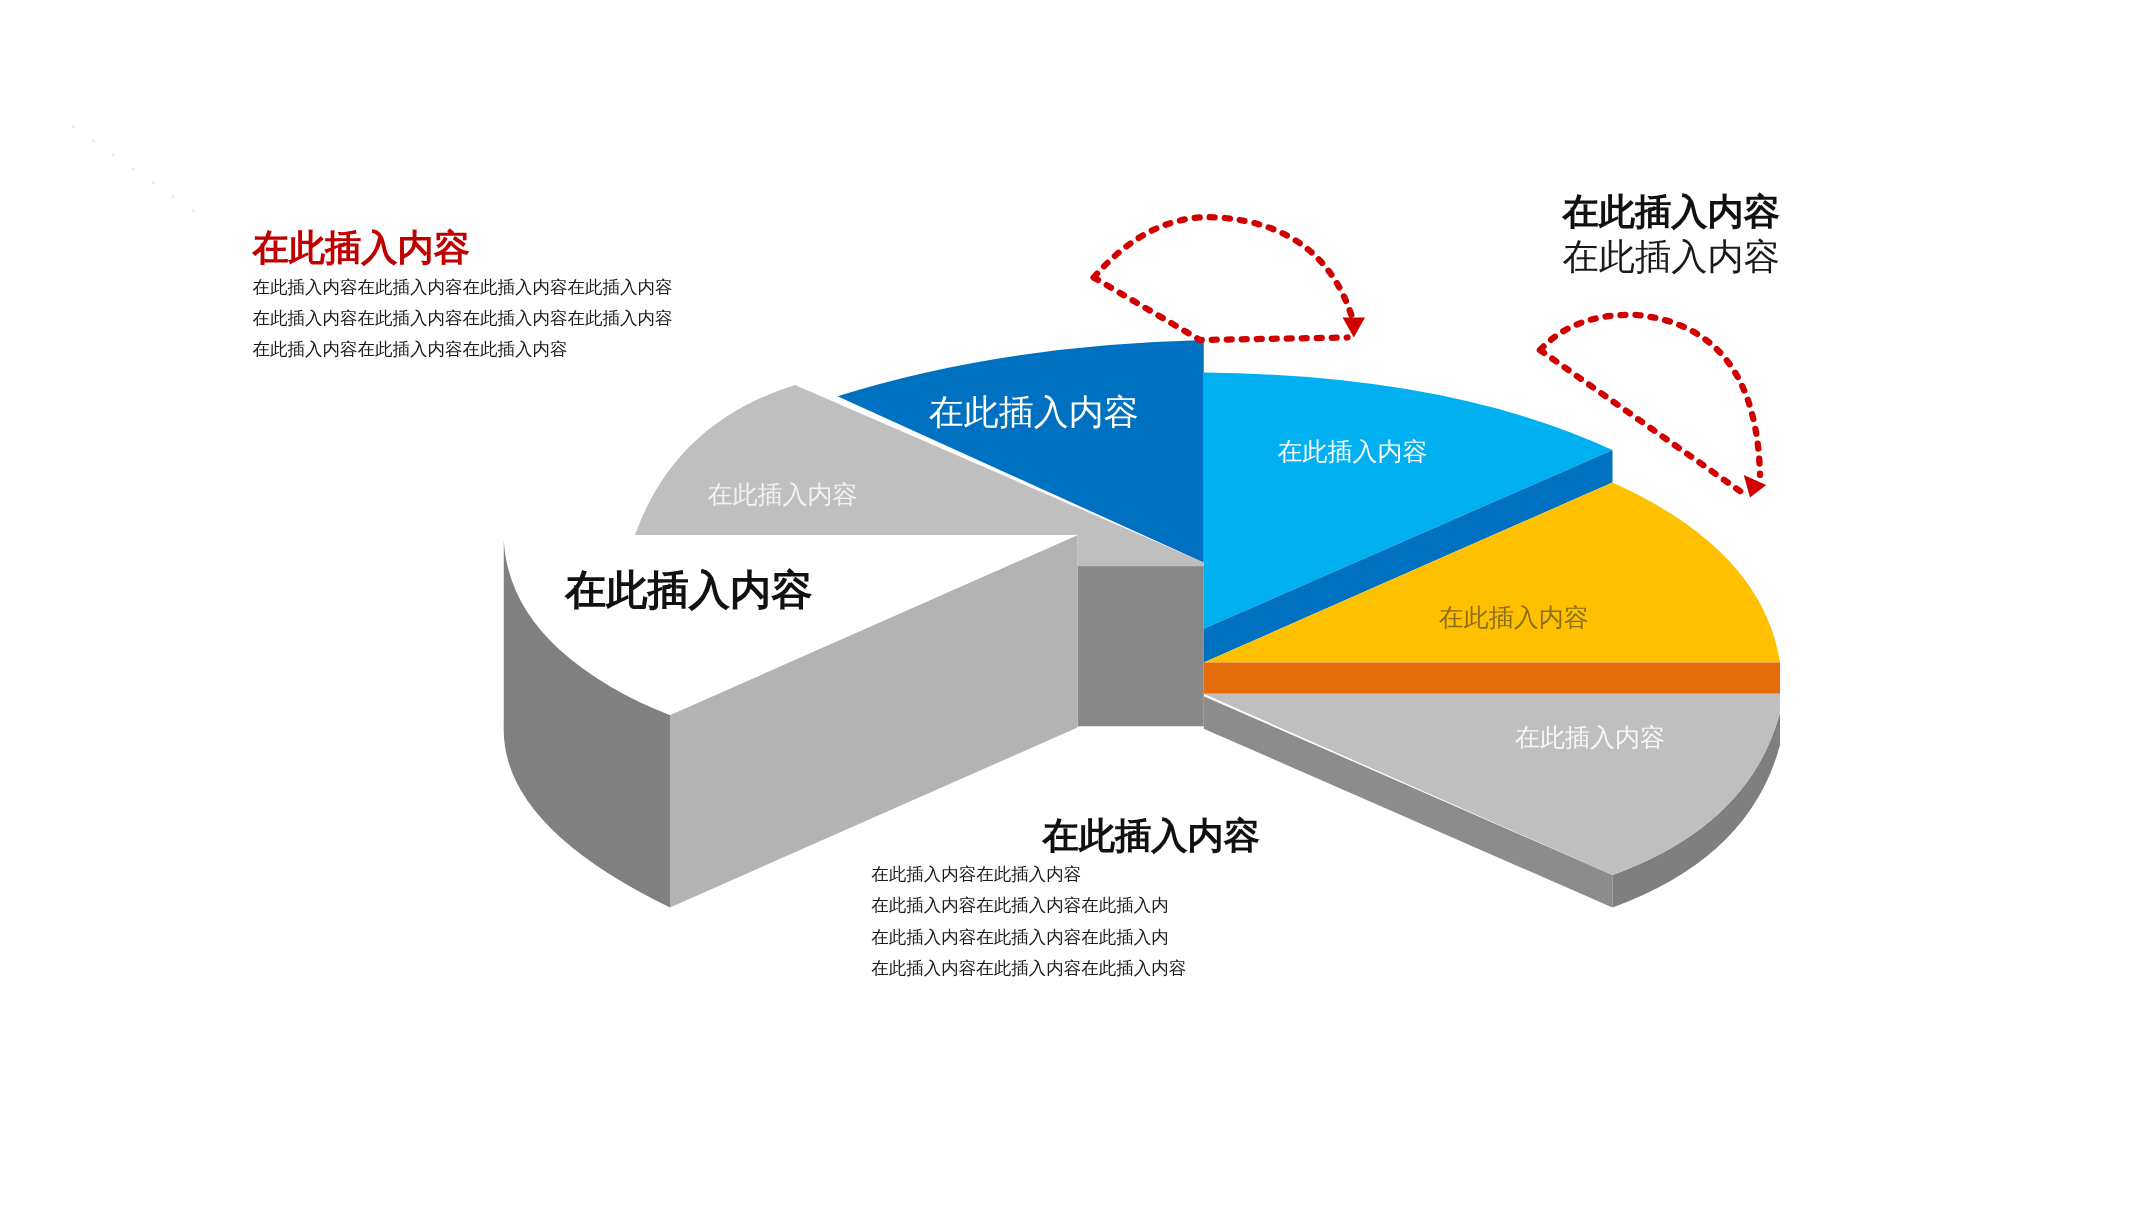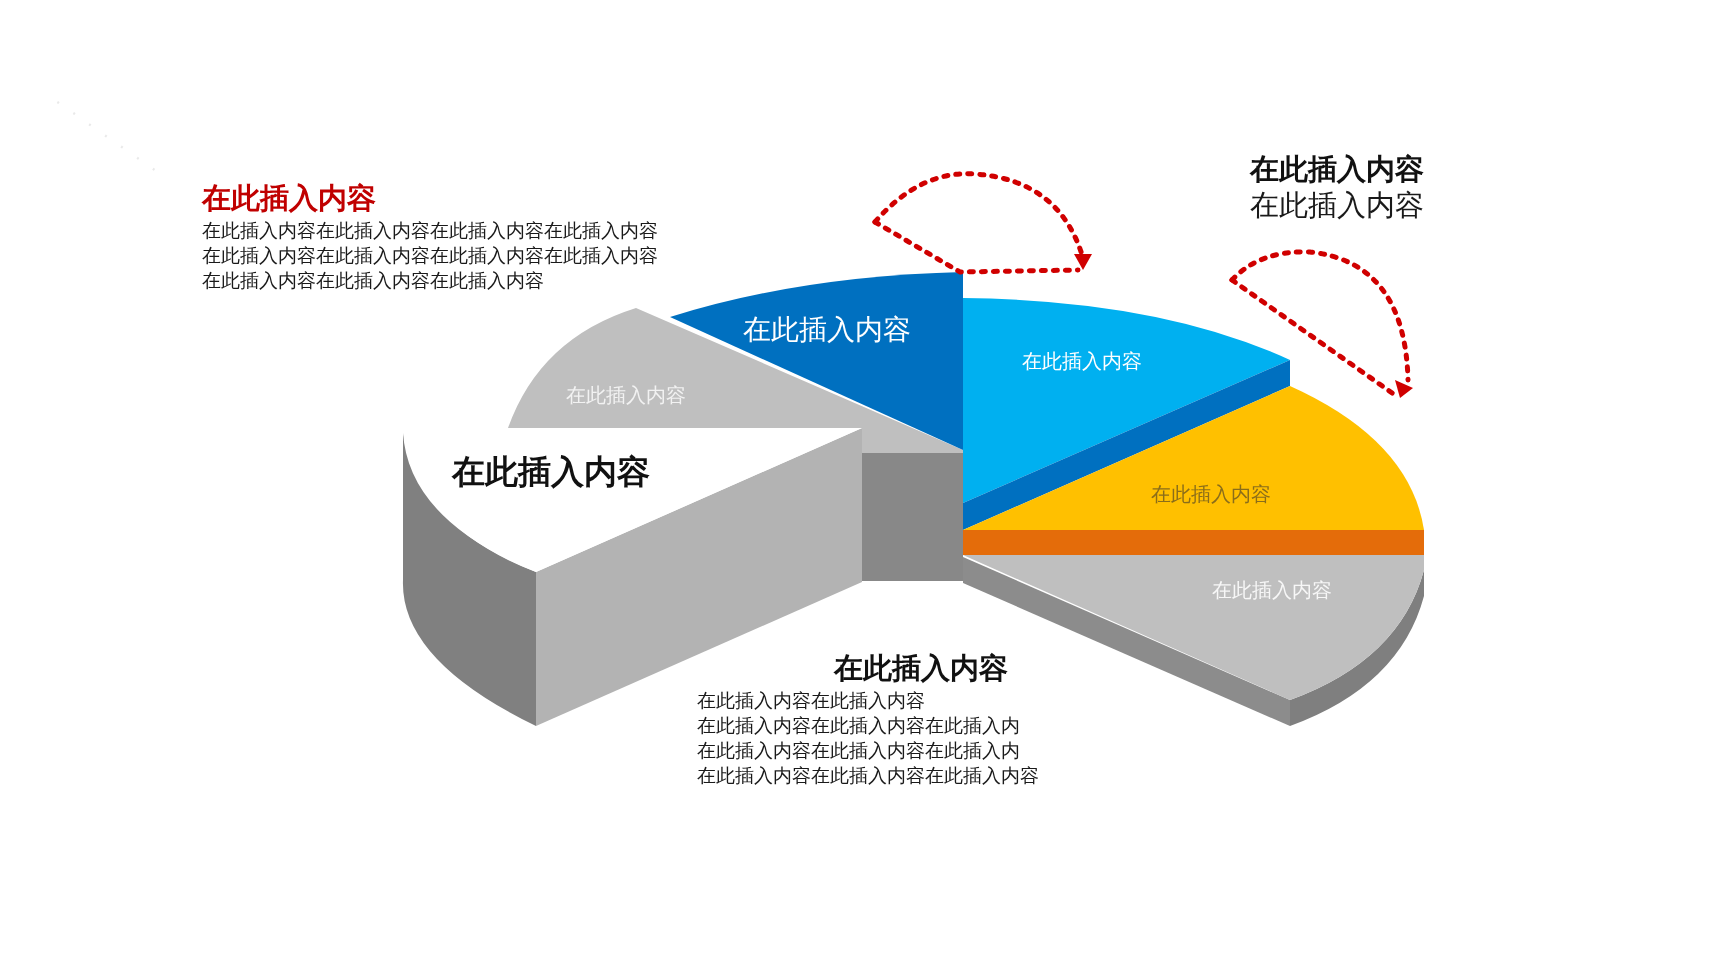--- a/index.html
+++ b/index.html
@@ -6,21 +6,21 @@
   body {
     width: 1720px; height: 966px; position: relative; overflow: hidden;
     background: #ffffff;
     font-family: "DejaVu Sans", "Liberation Sans", sans-serif;
   }
   .stage { position: absolute; left: 0; top: 0; width: 1720px; height: 868px; }
   svg.pie { position: absolute; left: 0; top: 0; }
   .txt { position: absolute; white-space: nowrap; line-height: 1; }
   .block-title-red { color: #C00000; font-weight: bold; font-size: 29px; }
   .block-title { color: #111111; font-weight: bold; font-size: 29px; }
-  .block-line { color: #1a1a1a; font-size: 19px; line-height: 25.5px; }
+  .block-line { color: #1a1a1a; font-size: 14px; line-height: 25.5px; }
   .tr-sub { color: #1a1a1a; font-size: 29px; }
   .slice-label-serif { font-family: "DejaVu Serif", "Liberation Serif", serif; font-size: 20px; }
   .slice-label-sans { font-family: "DejaVu Sans", "Liberation Sans", sans-serif; }
   .watermark {
     position: absolute; color: #e9e9e9; font-size: 18px; transform: rotate(35deg);
     transform-origin: left top; white-space: nowrap; letter-spacing: 4px;
   }
 </style>
 </head>
 <body>

